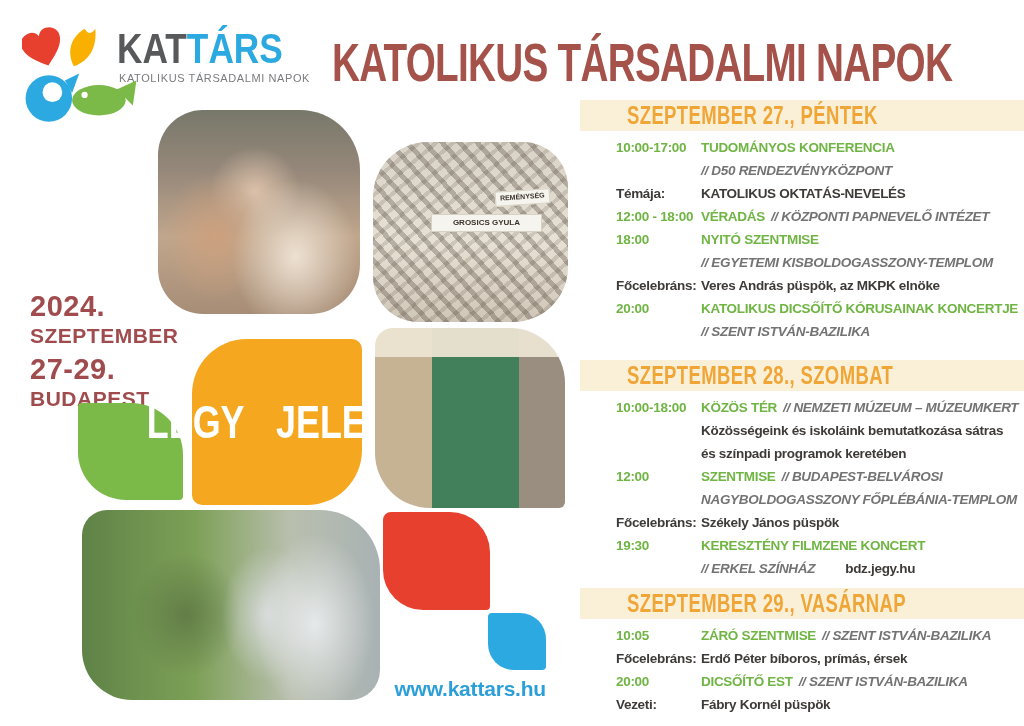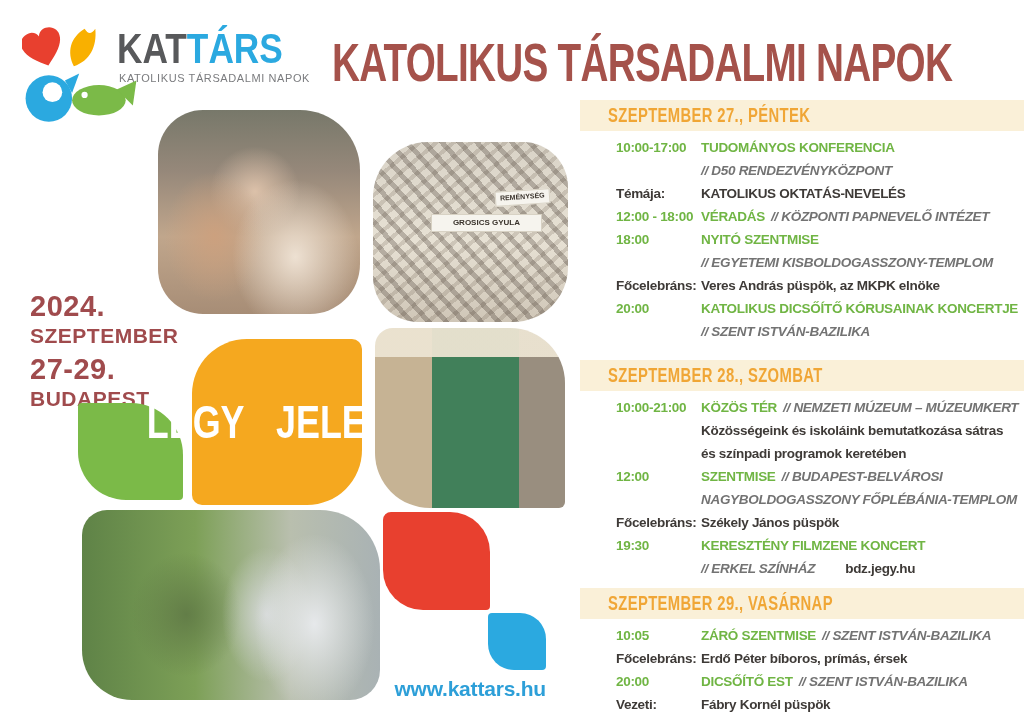--- a/index.html
+++ b/index.html
@@ -67,22 +67,22 @@
 
   .website{position:absolute;left:386px;top:677px;width:160px;text-align:right;
            font-size:21px;font-weight:bold;color:#2D9FD8;letter-spacing:-0.2px;cursor:pointer;}
 
   
   .schedule{position:absolute;left:580px;top:100px;width:444px;height:626px;}
   .day{position:absolute;left:0;width:100%;}
   .day:nth-child(1){top:0;}
   .day:nth-child(2){top:260px;}
   .day:nth-child(3){top:488px;}
-  .band{height:31px;background:#FAF0D8;color:#F0A636;font-weight:bold;font-size:20px;
-        line-height:31px;padding-left:28px;transform-origin:left top;white-space:nowrap;}
+  .band{height:31px;background:#FAF0D8;color:#F0A636;font-weight:bold;font-size:25px;
+        line-height:31px;padding-left:47px;transform-origin:left top;white-space:nowrap;}
   .band-inner{display:inline-block;transform:scaleX(.74);transform-origin:left center;letter-spacing:.5px;}
   .rows{padding:9px 0 0 36px;}
   .row{height:23px;font-size:13.5px;letter-spacing:-0.3px;white-space:nowrap;line-height:15px;}
   .left{display:inline-block;min-width:85px;}
   .lc-time{color:#70B544;font-weight:bold;}
   .lc-label{color:#3E3A37;font-weight:bold;}
   .t-event{color:#70B544;font-weight:bold;margin-right:6px;}
   .t-venue{color:#737373;font-weight:bold;font-style:italic;}
   .t-detail{color:#3E3A37;font-weight:bold;}
   .t-link{color:#3E3A37;font-weight:bold;margin-left:30px;cursor:pointer;}
@@ -152,21 +152,21 @@
           <div class="row"><span class="left lc-time">18:00</span><span class="t-event">NYITÓ SZENTMISE</span></div>
           <div class="row"><span class="left"></span><span class="t-venue">// EGYETEMI KISBOLDOGASSZONY-TEMPLOM</span></div>
           <div class="row"><span class="left lc-label">Főcelebráns:</span><span class="t-detail">Veres András püspök, az MKPK elnöke</span></div>
           <div class="row"><span class="left lc-time">20:00</span><span class="t-event">KATOLIKUS DICSŐÍTŐ KÓRUSAINAK KONCERTJE</span></div>
           <div class="row"><span class="left"></span><span class="t-venue">// SZENT ISTVÁN-BAZILIKA</span></div>
         </div>
       </section>
       <section class="day">
         <div class="band"><span class="band-inner">SZEPTEMBER 28., SZOMBAT</span></div>
         <div class="rows">
-          <div class="row"><span class="left lc-time">10:00-21:00</span><span class="t-event">KÖZÖS TÉR</span><span class="t-venue">// NEMZETI MÚZEUM – MÚZEUMKERT</span></div>
+          <div class="row"><span class="left lc-time">10:00-18:00</span><span class="t-event">KÖZÖS TÉR</span><span class="t-venue">// NEMZETI MÚZEUM – MÚZEUMKERT</span></div>
           <div class="row"><span class="left"></span><span class="t-detail">Közösségeink és iskoláink bemutatkozása sátras</span></div>
           <div class="row"><span class="left"></span><span class="t-detail">és színpadi programok keretében</span></div>
           <div class="row"><span class="left lc-time">12:00</span><span class="t-event">SZENTMISE</span><span class="t-venue">// BUDAPEST-BELVÁROSI</span></div>
           <div class="row"><span class="left"></span><span class="t-venue">NAGYBOLDOGASSZONY FŐPLÉBÁNIA-TEMPLOM</span></div>
           <div class="row"><span class="left lc-label">Főcelebráns:</span><span class="t-detail">Székely János püspök</span></div>
           <div class="row"><span class="left lc-time">19:30</span><span class="t-event">KERESZTÉNY FILMZENE KONCERT</span></div>
           <div class="row"><span class="left"></span><span class="t-venue">// ERKEL SZÍNHÁZ</span><span class="t-link">bdz.jegy.hu</span></div>
         </div>
       </section>
       <section class="day">

